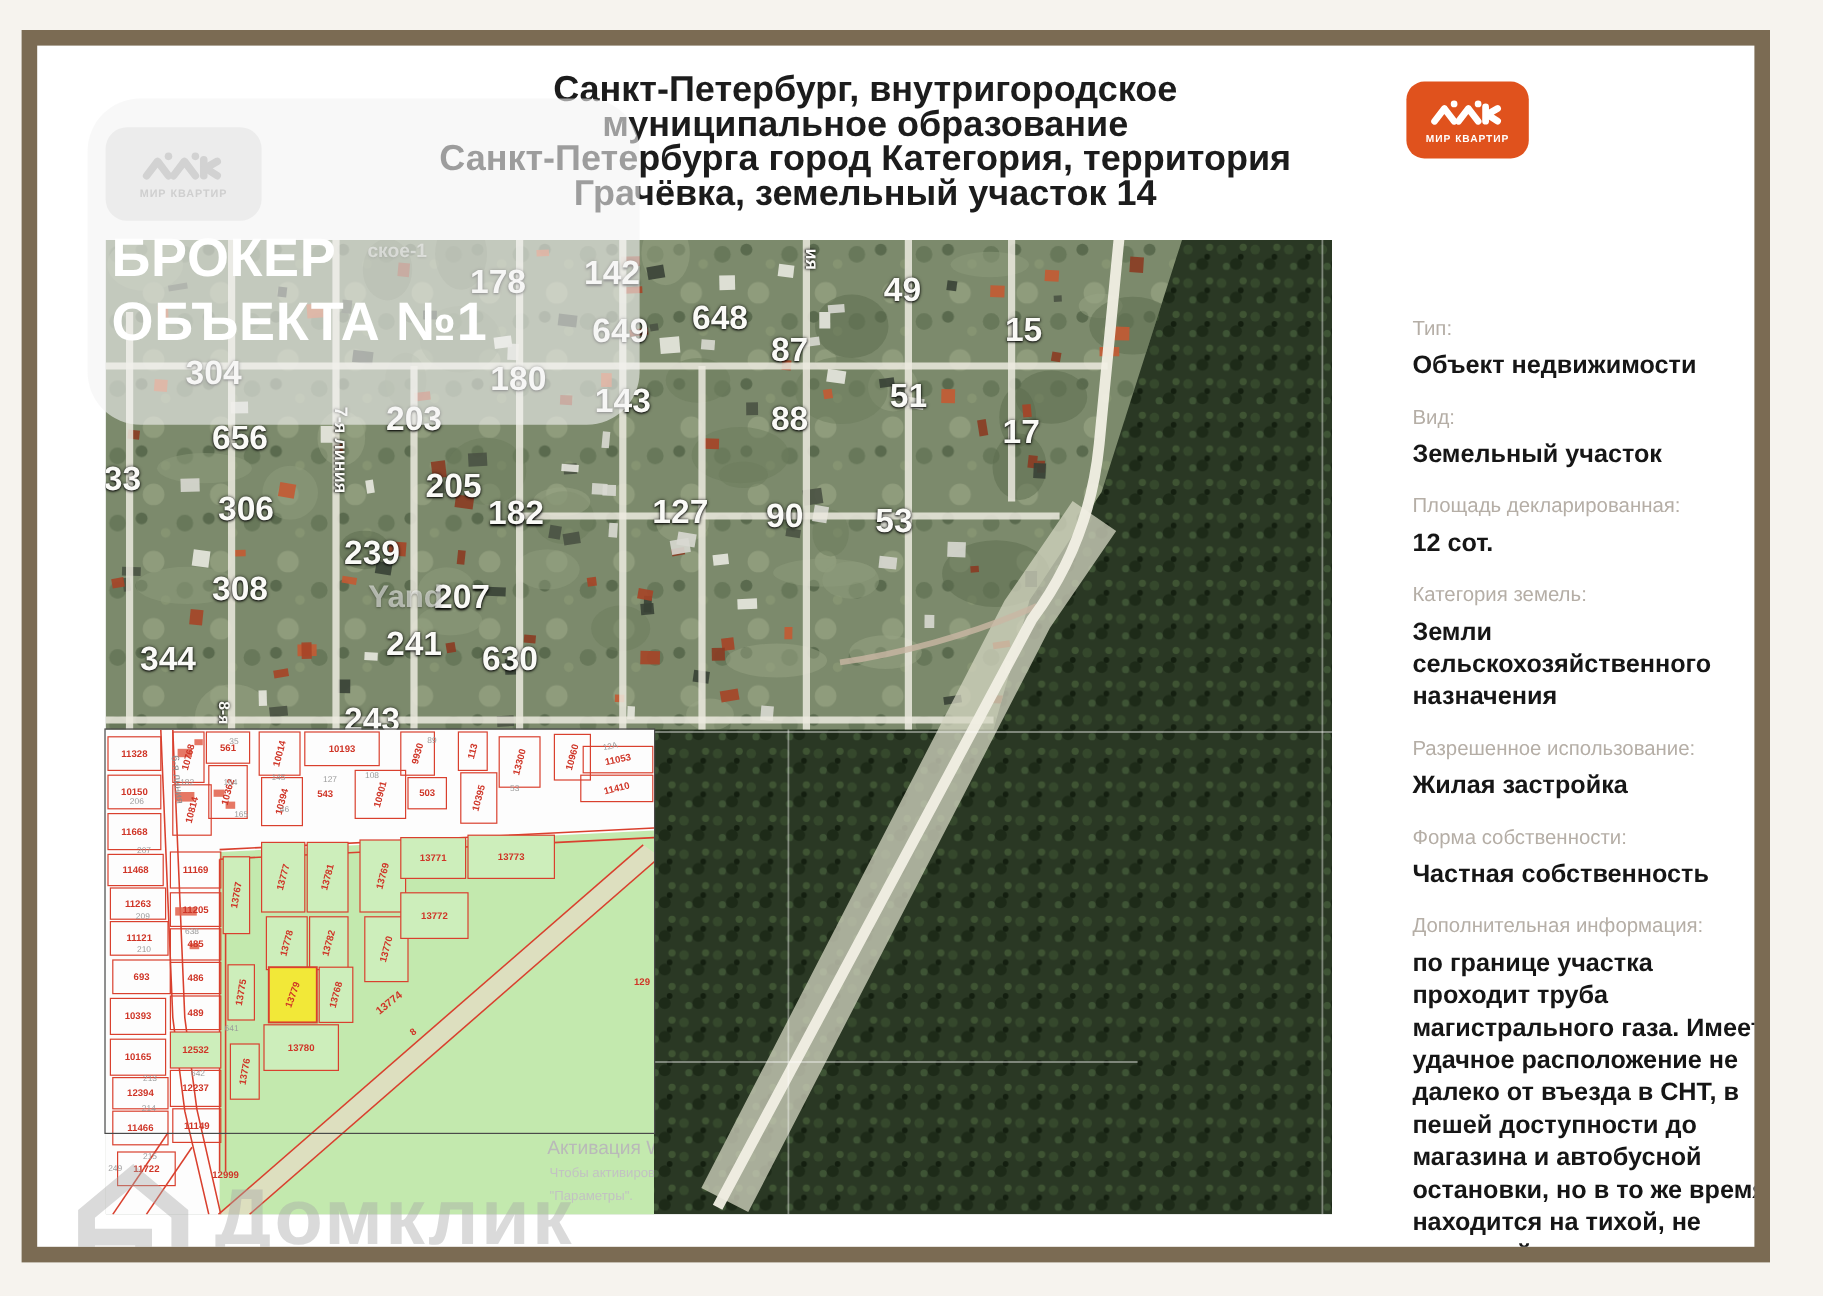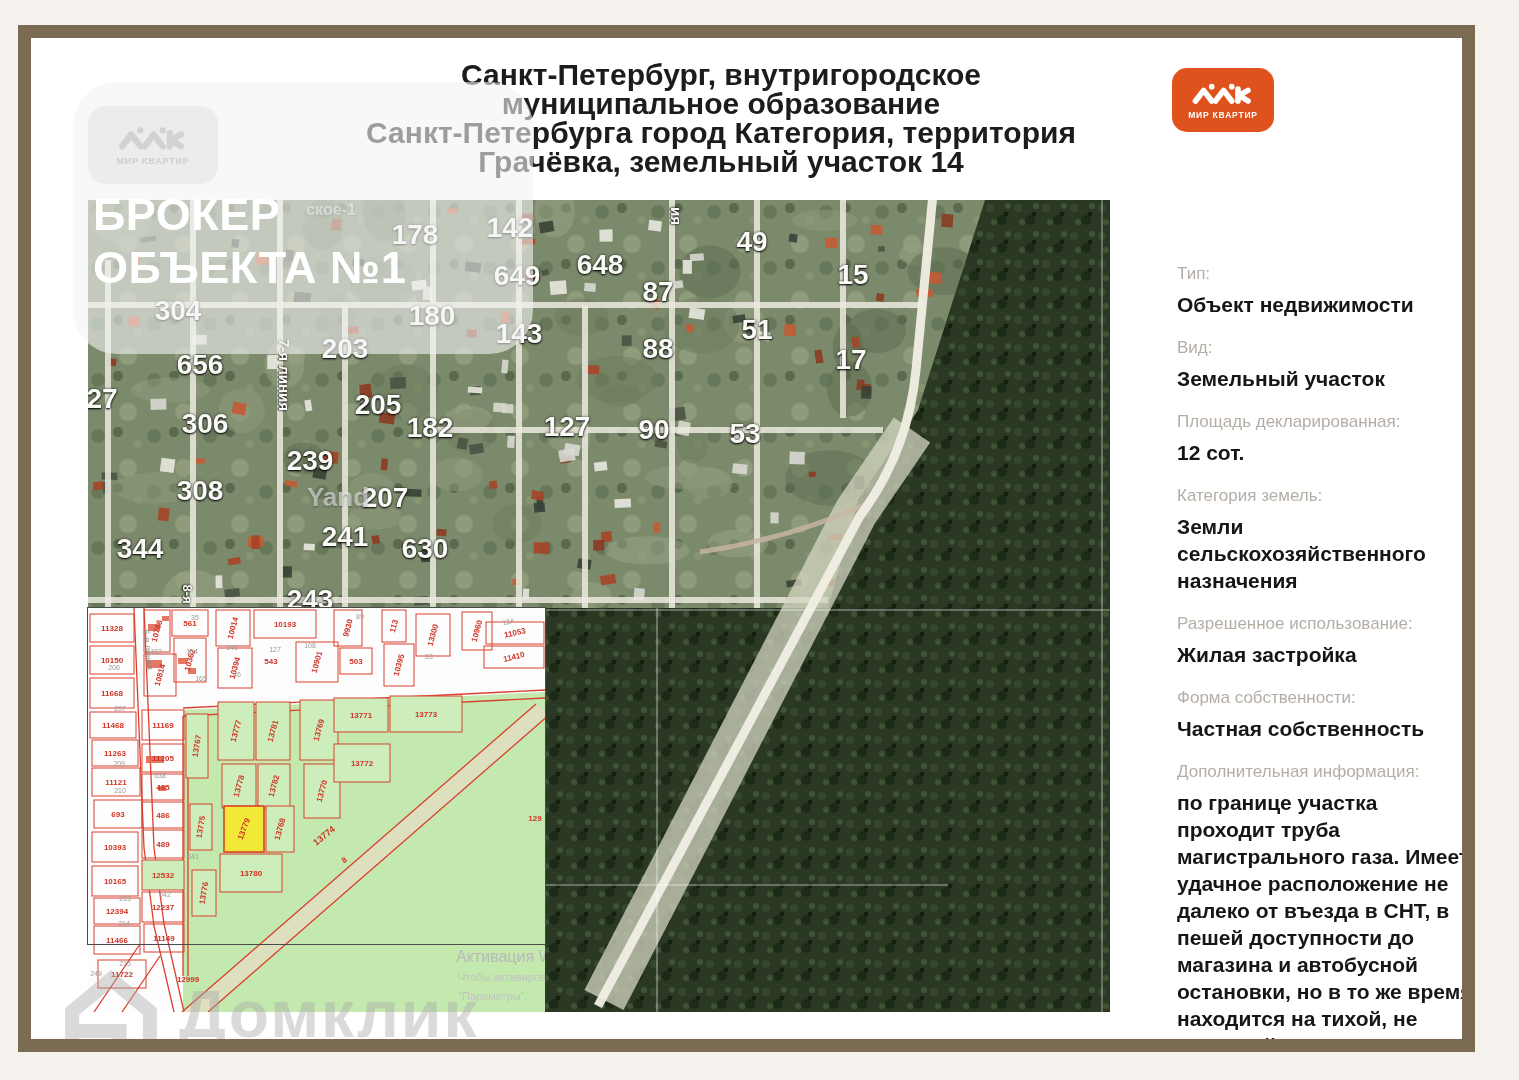--- a/index.html
+++ b/index.html
@@ -276,21 +276,21 @@
         <span class="map-label" style="left: 664px; top: 42px;">49</span>
         <span class="map-label" style="left: 765px; top: 75px;">15</span>
         <span class="map-label" style="left: 90px; top: 111px;">304</span>
         <span class="map-label" style="left: 344px; top: 116px;">180</span>
         <span class="map-label" style="left: 431px; top: 134px;">143</span>
         <span class="map-label" style="left: 570px; top: 149px;">88</span>
         <span class="map-label" style="left: 669px; top: 130px;">51</span>
         <span class="map-label" style="left: 763px; top: 160px;">17</span>
         <span class="map-label" style="left: 112px; top: 165px;">656</span>
         <span class="map-label" style="left: 257px; top: 149px;">203</span>
-        <span class="map-label" style="left: 14px; top: 199px;">27</span>
+        <span class="map-label" style="left: 14px; top: 199px;">33</span>
         <span class="map-label" style="left: 117px; top: 224px;">306</span>
         <span class="map-label" style="left: 272px; top: 205px; padding-left: 36px;">205</span>
         <span class="map-label" style="left: 342px; top: 228px;">182</span>
         <span class="map-label" style="left: 479px; top: 227px;">127</span>
         <span class="map-label" style="left: 566px; top: 230px;">90</span>
         <span class="map-label" style="left: 657px; top: 234px;">53</span>
         <span class="map-label" style="left: 222px; top: 261px;">239</span>
         <span class="map-label" style="left: 112px; top: 291px;">308</span>
         <span class="map-label" style="left: 297px; top: 298px;">207</span>
         <span class="map-label" style="left: 257px; top: 337px;">241</span>

